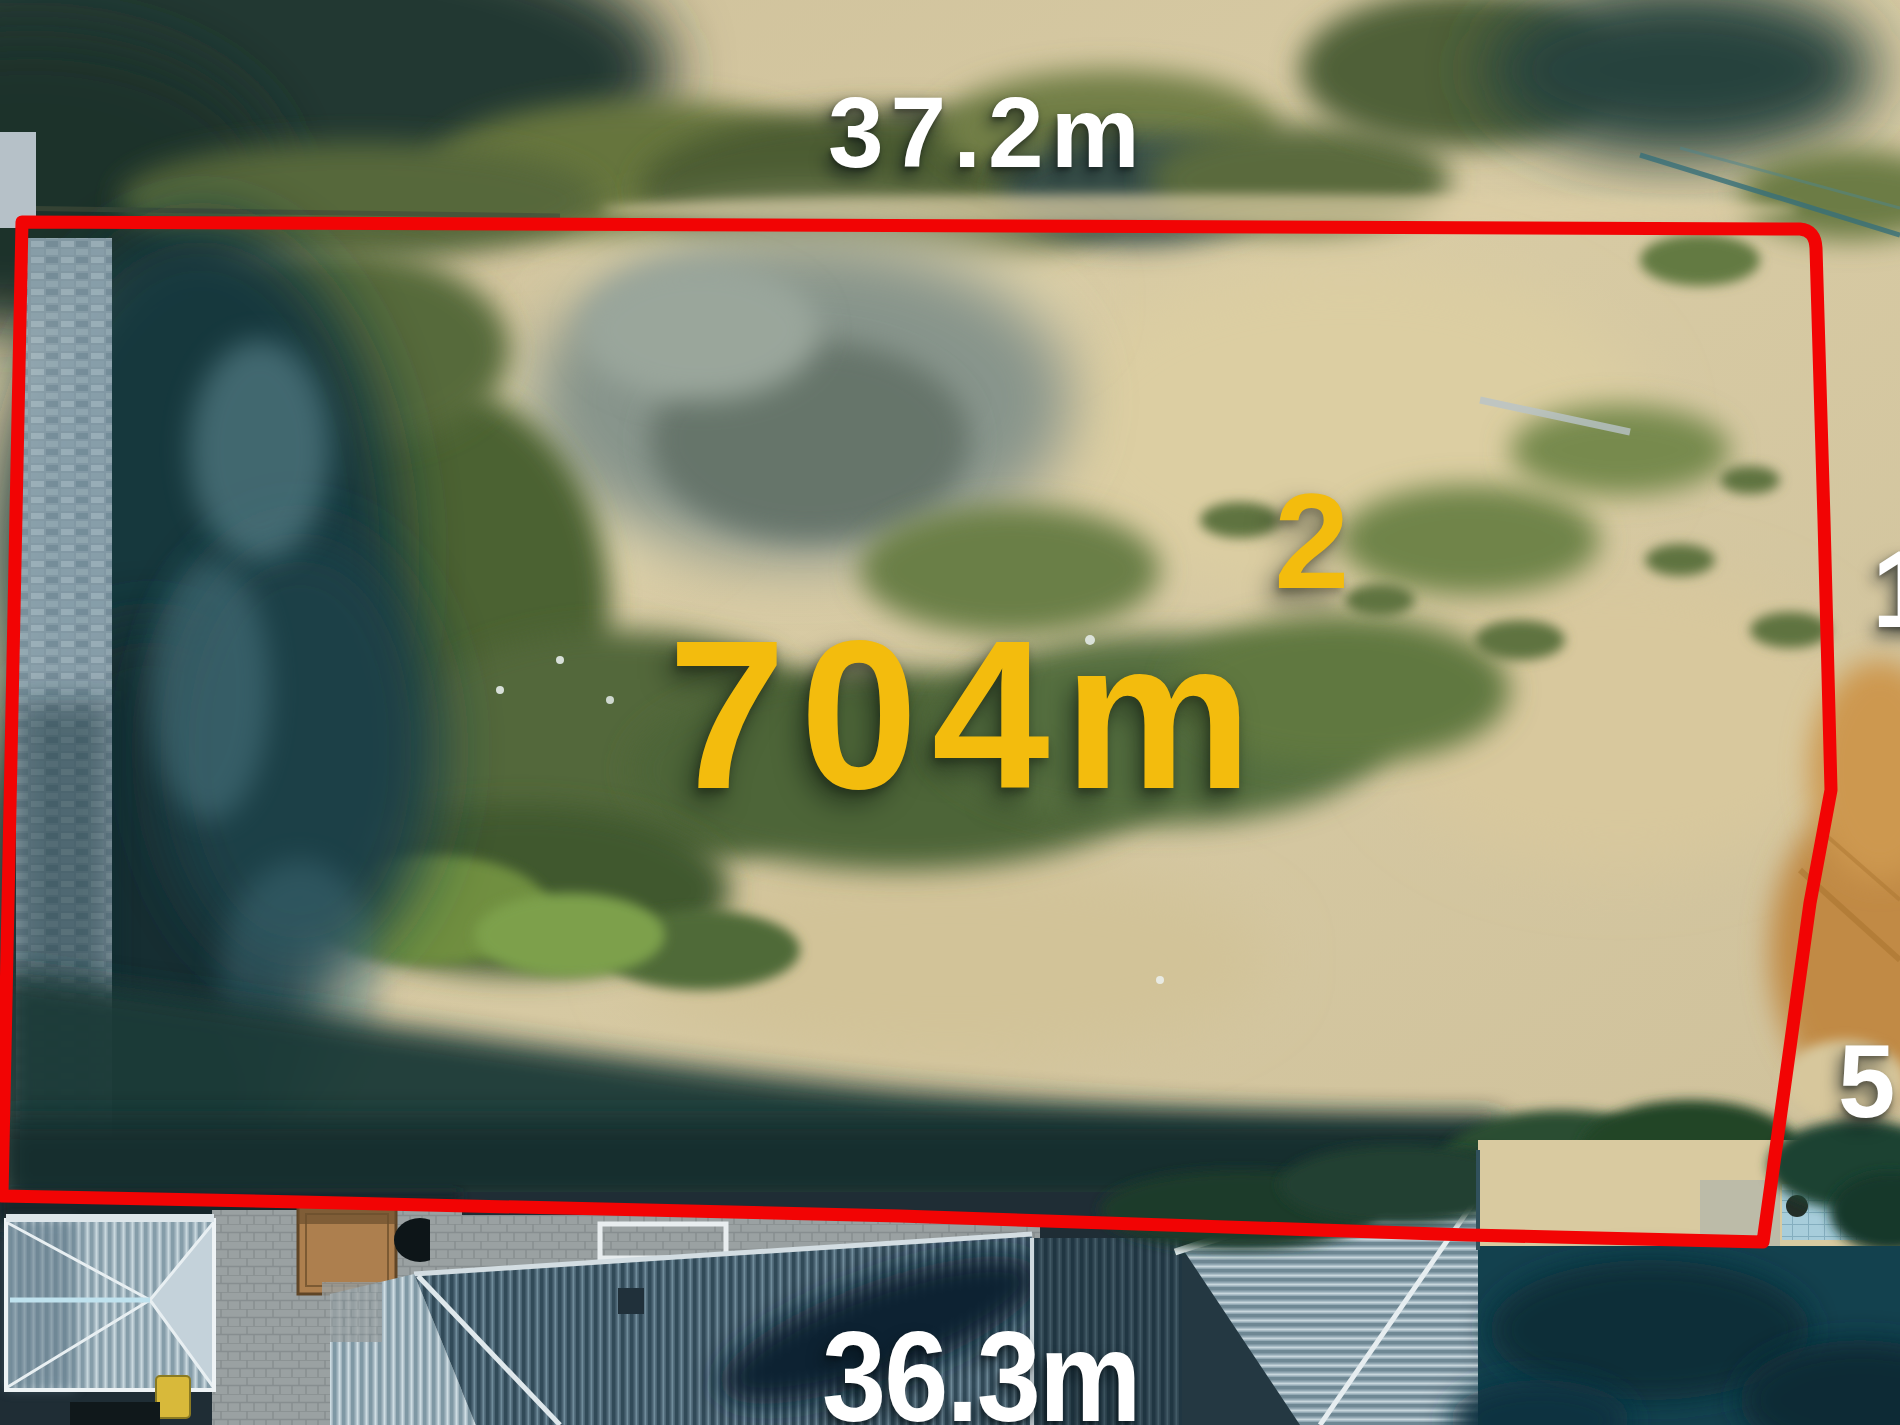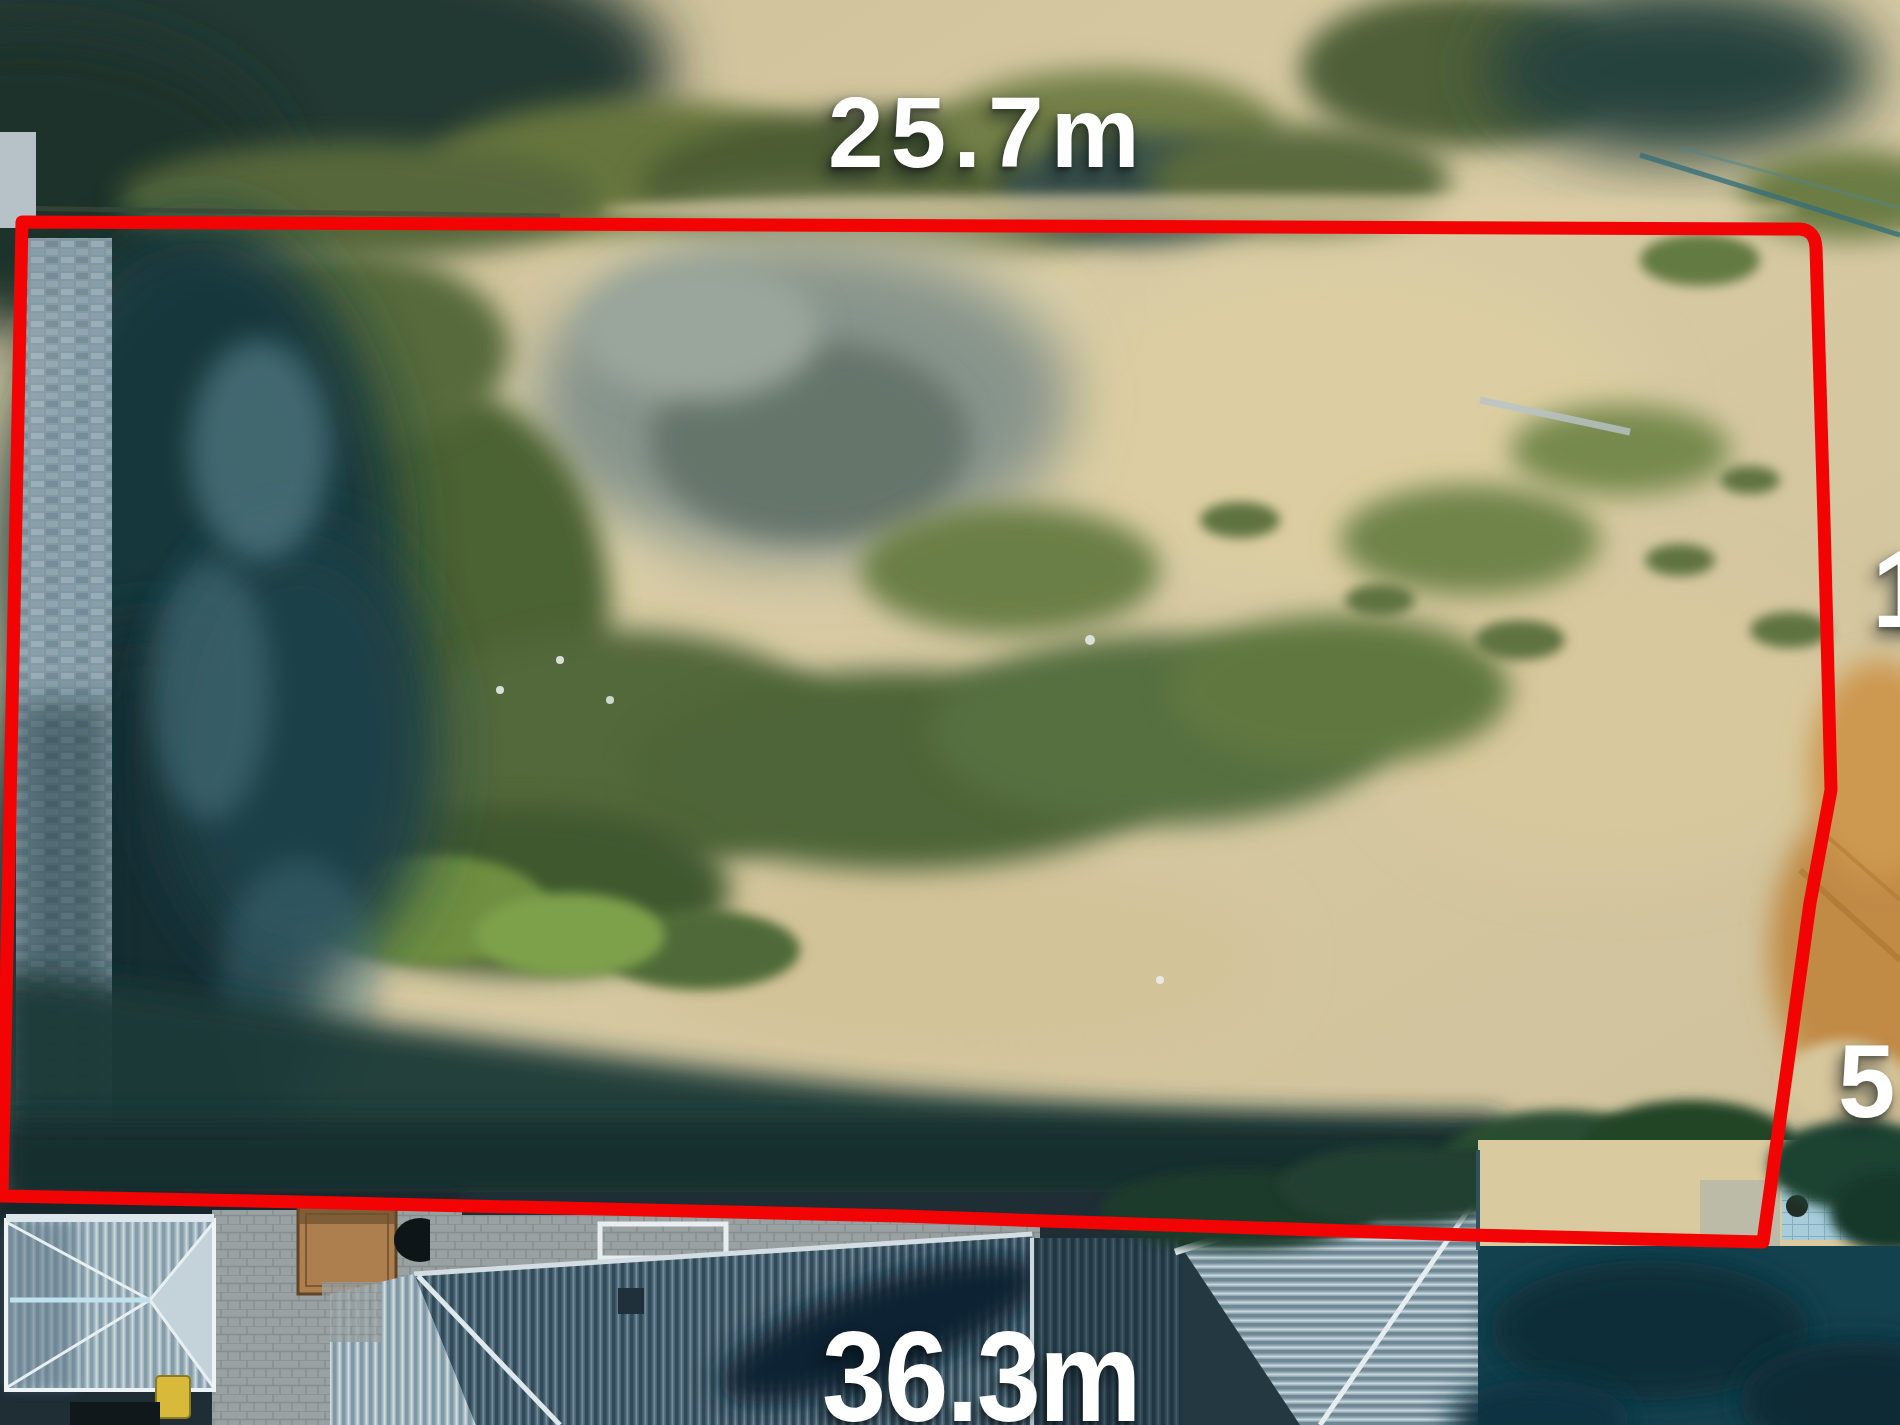--- a/index.html
+++ b/index.html
@@ -220,22 +220,23 @@
         <path d="M1478 1150 L1478 1250" stroke="#31515c" stroke-width="4"></path>
         <ellipse cx="1650" cy="1330" rx="160" ry="70" fill="#0a2d38" filter="url(#b14)"></ellipse>
         <ellipse cx="1860" cy="1400" rx="120" ry="60" fill="#092a34" filter="url(#b14)"></ellipse>
         <ellipse cx="1540" cy="1420" rx="90" ry="40" fill="#0c3340" filter="url(#b14)"></ellipse>
       </g>
     </g>
 
     <path class="boundary" d="M22 222 L1800 229 Q1815 230 1816 248 L1824 520 L1831 790 L1810 903 L1763 1242 L1468 1235 L900 1216 L300 1202 L2 1196 Z"></path>
   </svg>
 
-  <div id="label-top" class="overlay-label dim">25.7m</div>
-
+  <div id="label-top" class="overlay-label dim">37.2m</div>
+
+  <div id="label-area" class="overlay-label"><span>704m</span><sup>2</sup></div>
 
   <div id="label-bottom" class="overlay-label dim">36.3m</div>
 
   <div id="label-partial-5" class="overlay-label dim">5</div>
 
   <div id="label-partial-1" class="overlay-label dim">1</div>
 
 </div>
 
 </body></html>

